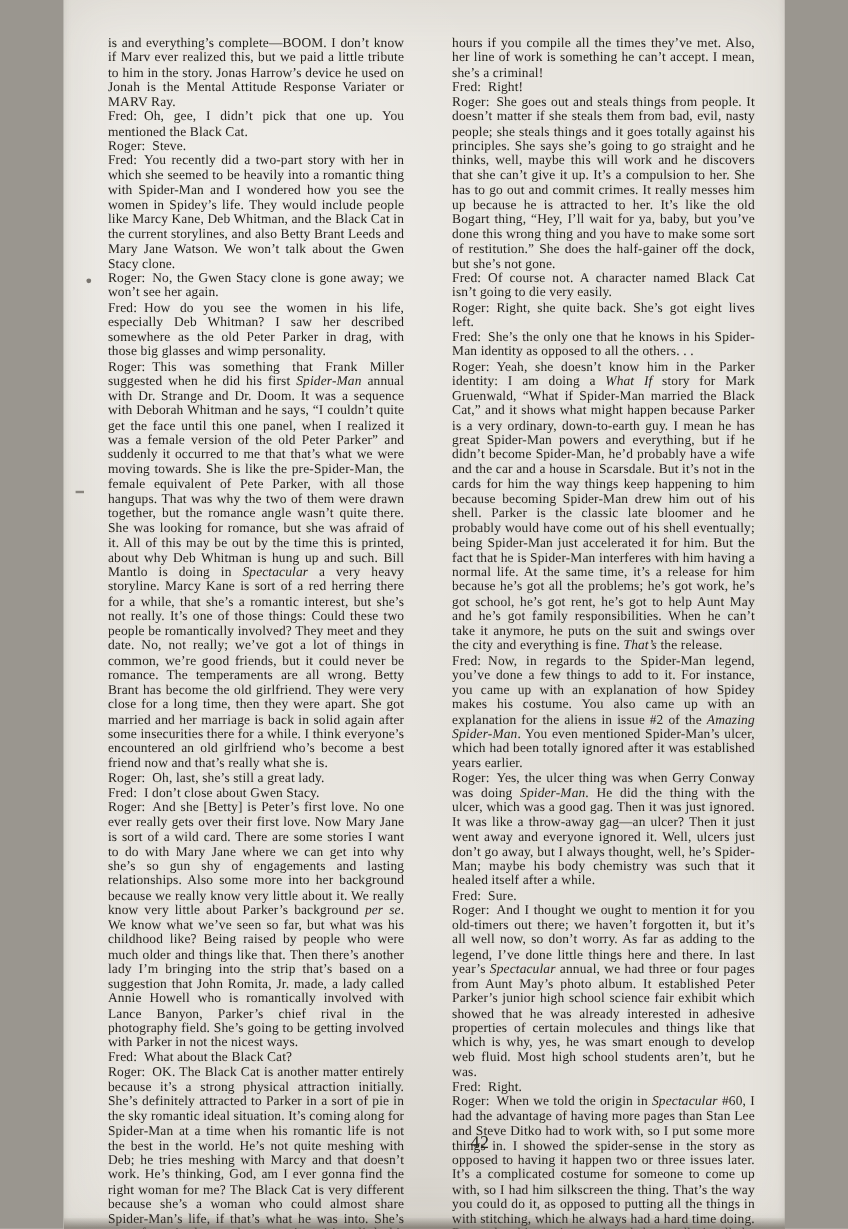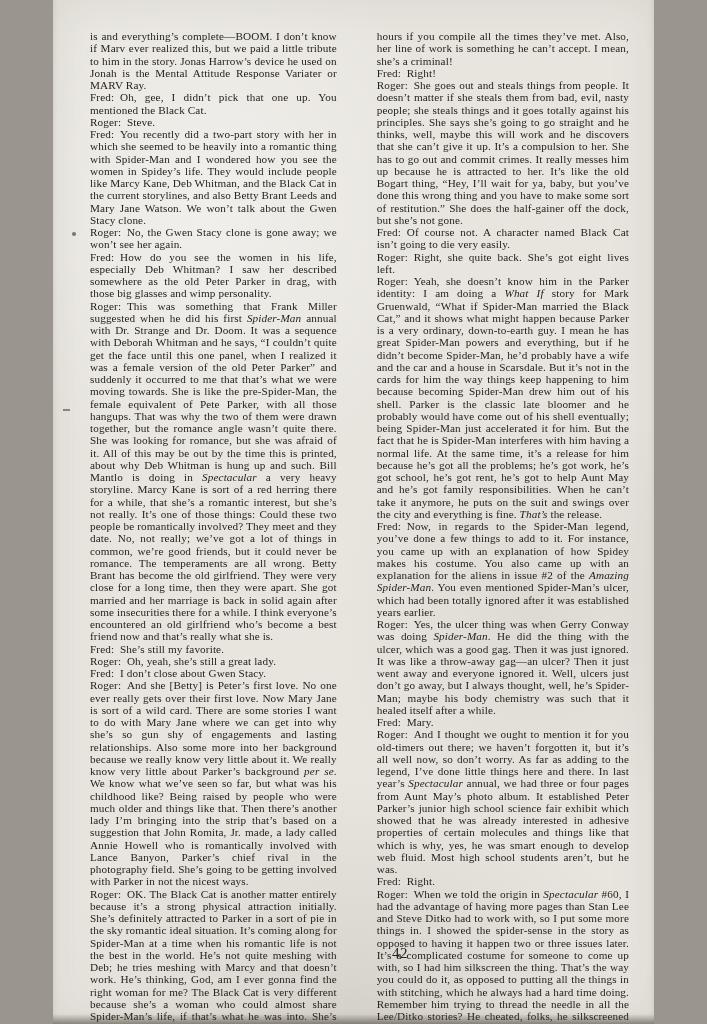--- a/index.html
+++ b/index.html
@@ -63,36 +63,37 @@
 <div class="page">
   <div class="content">
     <div class="col col-left">
         <p class="para"><span>is and everything’s complete—BOOM. I don’t know if Marv ever realized this, but we paid a little tribute to him in the story. Jonas Harrow’s device he used on Jonah is the Mental Attitude Response Variater or MARV Ray.</span></p>
         <p class="para"><strong class="speaker">Fred:</strong> <span>Oh, gee, I didn’t pick that one up. You mentioned the Black Cat.</span></p>
         <p class="para"><strong class="speaker">Roger:</strong> <span>Steve.</span></p>
         <p class="para"><strong class="speaker">Fred:</strong> <span>You recently did a two-part story with her in which she seemed to be heavily into a romantic thing with Spider-Man and I wondered how you see the women in Spidey’s life. They would include people like Marcy Kane, Deb Whitman, and the Black Cat in the current storylines, and also Betty Brant Leeds and Mary Jane Watson. We won’t talk about the Gwen Stacy clone.</span></p>
         <p class="para"><strong class="speaker">Roger:</strong> <span>No, the Gwen Stacy clone is gone away; we won’t see her again.</span></p>
         <p class="para"><strong class="speaker">Fred:</strong> <span>How do you see the women in his life, especially Deb Whitman? I saw her described somewhere as the old Peter Parker in drag, with those big glasses and wimp personality.</span></p>
         <p class="para"><strong class="speaker">Roger:</strong> <span>This was something that Frank Miller suggested when he did his first </span><span class="em">Spider-Man</span><span> annual with Dr. Strange and Dr. Doom. It was a sequence with Deborah Whitman and he says, “I couldn’t quite get the face until this one panel, when I realized it was a female version of the old Peter Parker” and suddenly it occurred to me that that’s what we were moving towards. She is like the pre-Spider-Man, the female equivalent of Pete Parker, with all those hangups. That was why the two of them were drawn together, but the romance angle wasn’t quite there. She was looking for romance, but she was afraid of it. All of this may be out by the time this is printed, about why Deb Whitman is hung up and such. Bill Mantlo is doing in </span><span class="em">Spectacular</span><span> a very heavy storyline. Marcy Kane is sort of a red herring there for a while, that she’s a romantic interest, but she’s not really. It’s one of those things: Could these two people be romantically involved? They meet and they date. No, not really; we’ve got a lot of things in common, we’re good friends, but it could never be romance. The temperaments are all wrong. Betty Brant has become the old girlfriend. They were very close for a long time, then they were apart. She got married and her marriage is back in solid again after some insecurities there for a while. I think everyone’s encountered an old girlfriend who’s become a best friend now and that’s really what she is.</span></p>
-        <p class="para"><strong class="speaker">Fred:</strong> <span>She’s still my favorite.</span></p>
-        <p class="para"><strong class="speaker">Roger:</strong> <span>Oh, yeah, she’s still a great lady.</span></p>
+        <p class="para"><strong class="speaker">Roger:</strong> <span>Oh, last, she’s still a great lady.</span></p>
         <p class="para"><strong class="speaker">Fred:</strong> <span>I don’t close about Gwen Stacy.</span></p>
         <p class="para"><strong class="speaker">Roger:</strong> <span>And she [Betty] is Peter’s first love. No one ever really gets over their first love. Now Mary Jane is sort of a wild card. There are some stories I want to do with Mary Jane where we can get into why she’s so gun shy of engagements and lasting relationships. Also some more into her background because we really know very little about it. We really know very little about Parker’s background </span><span class="em">per se</span><span>. We know what we’ve seen so far, but what was his childhood like? Being raised by people who were much older and things like that. Then there’s another lady I’m bringing into the strip that’s based on a suggestion that John Romita, Jr. made, a lady called Annie Howell who is romantically involved with Lance Banyon, Parker’s chief rival in the photography field. She’s going to be getting involved with Parker in not the nicest ways.</span></p>
+        <p class="para"><strong class="speaker">Fred:</strong> <span>What about the Black Cat?</span></p>
         <p class="para"><strong class="speaker">Roger:</strong> <span>OK. The Black Cat is another matter entirely because it’s a strong physical attraction initially. She’s definitely attracted to Parker in a sort of pie in the sky romantic ideal situation. It’s coming along for Spider-Man at a time when his romantic life is not the best in the world. He’s not quite meshing with Deb; he tries meshing with Marcy and that doesn’t work. He’s thinking, God, am I ever gonna find the right woman for me? The Black Cat is very different because she’s a woman who could almost share Spider-Man’s life, if that’s what he was into. She’s sort of exotic, but at the same time, it’s a little bit uncomfortable. He’s definitely physically attracted to her, but he’s known her for a very short period of time, really only</span></p>
       </div>
     <div class="col col-right">
         <p class="para"><span>hours if you compile all the times they’ve met. Also, her line of work is something he can’t accept. I mean, she’s a criminal!</span></p>
         <p class="para"><strong class="speaker">Fred:</strong> <span>Right!</span></p>
         <p class="para"><strong class="speaker">Roger:</strong> <span>She goes out and steals things from people. It doesn’t matter if she steals them from bad, evil, nasty people; she steals things and it goes totally against his principles. She says she’s going to go straight and he thinks, well, maybe this will work and he discovers that she can’t give it up. It’s a compulsion to her. She has to go out and commit crimes. It really messes him up because he is attracted to her. It’s like the old Bogart thing, “Hey, I’ll wait for ya, baby, but you’ve done this wrong thing and you have to make some sort of restitution.” She does the half-gainer off the dock, but she’s not gone.</span></p>
         <p class="para"><strong class="speaker">Fred:</strong> <span>Of course not. A character named Black Cat isn’t going to die very easily.</span></p>
         <p class="para"><strong class="speaker">Roger:</strong> <span>Right, she quite back. She’s got eight lives left.</span></p>
+        <p class="para"><strong class="speaker">Fred:</strong> <span>She’s the only one that he knows in his Spider-Man identity as opposed to all the others. . .</span></p>
         <p class="para"><strong class="speaker">Roger:</strong> <span>Yeah, she doesn’t know him in the Parker identity: I am doing a </span><span class="em">What If</span><span> story for Mark Gruenwald, “What if Spider-Man married the Black Cat,” and it shows what might happen because Parker is a very ordinary, down-to-earth guy. I mean he has great Spider-Man powers and everything, but if he didn’t become Spider-Man, he’d probably have a wife and the car and a house in Scarsdale. But it’s not in the cards for him the way things keep happening to him because becoming Spider-Man drew him out of his shell. Parker is the classic late bloomer and he probably would have come out of his shell eventually; being Spider-Man just accelerated it for him. But the fact that he is Spider-Man interferes with him having a normal life. At the same time, it’s a release for him because he’s got all the problems; he’s got work, he’s got school, he’s got rent, he’s got to help Aunt May and he’s got family responsibilities. When he can’t take it anymore, he puts on the suit and swings over the city and everything is fine. </span><span class="em">That’s</span><span> the release.</span></p>
         <p class="para"><strong class="speaker">Fred:</strong> <span>Now, in regards to the Spider-Man legend, you’ve done a few things to add to it. For instance, you came up with an explanation of how Spidey makes his costume. You also came up with an explanation for the aliens in issue #2 of the </span><span class="em">Amazing Spider-Man</span><span>. You even mentioned Spider-Man’s ulcer, which had been totally ignored after it was established years earlier.</span></p>
         <p class="para"><strong class="speaker">Roger:</strong> <span>Yes, the ulcer thing was when Gerry Conway was doing </span><span class="em">Spider-Man</span><span>. He did the thing with the ulcer, which was a good gag. Then it was just ignored. It was like a throw-away gag—an ulcer? Then it just went away and everyone ignored it. Well, ulcers just don’t go away, but I always thought, well, he’s Spider-Man; maybe his body chemistry was such that it healed itself after a while.</span></p>
-        <p class="para"><strong class="speaker">Fred:</strong> <span>Mary.</span></p>
+        <p class="para"><strong class="speaker">Fred:</strong> <span>Sure.</span></p>
         <p class="para"><strong class="speaker">Roger:</strong> <span>And I thought we ought to mention it for you old-timers out there; we haven’t forgotten it, but it’s all well now, so don’t worry. As far as adding to the legend, I’ve done little things here and there. In last year’s </span><span class="em">Spectacular</span><span> annual, we had three or four pages from Aunt May’s photo album. It established Peter Parker’s junior high school science fair exhibit which showed that he was already interested in adhesive properties of certain molecules and things like that which is why, yes, he was smart enough to develop web fluid. Most high school students aren’t, but he was.</span></p>
         <p class="para"><strong class="speaker">Fred:</strong> <span>Right.</span></p>
         <p class="para"><strong class="speaker">Roger:</strong> <span>When we told the origin in </span><span class="em">Spectacular</span><span> #60, I had the advantage of having more pages than Stan Lee and Steve Ditko had to work with, so I put some more things in. I showed the spider-sense in the story as opposed to having it happen two or three issues later. It’s a complicated costume for someone to come up with, so I had him silkscreen the thing. That’s the way you could do it, as opposed to putting all the things in with stitching, which he always had a hard time doing. Remember him trying to thread the needle in all the Lee/Ditko stories? He cheated, folks, he silkscreened it. Little things like that I’ve done.</span></p>
       </div>
   </div>
   <div class="page-number">42</div>
   <div class="speck-dot"></div>
   <div class="speck-dash"></div>
   <div class="bottom-edge"></div>
 </div>

